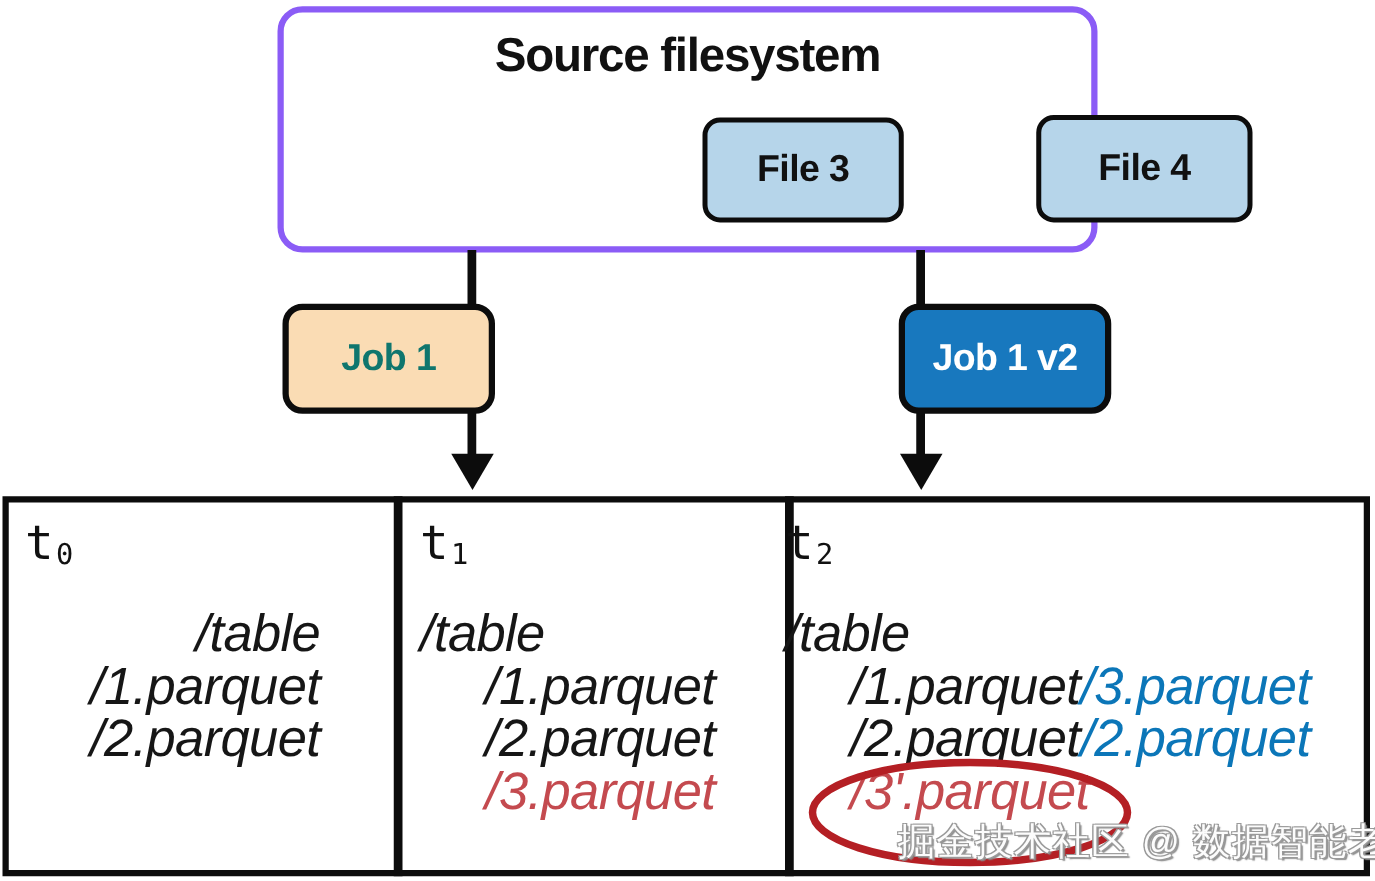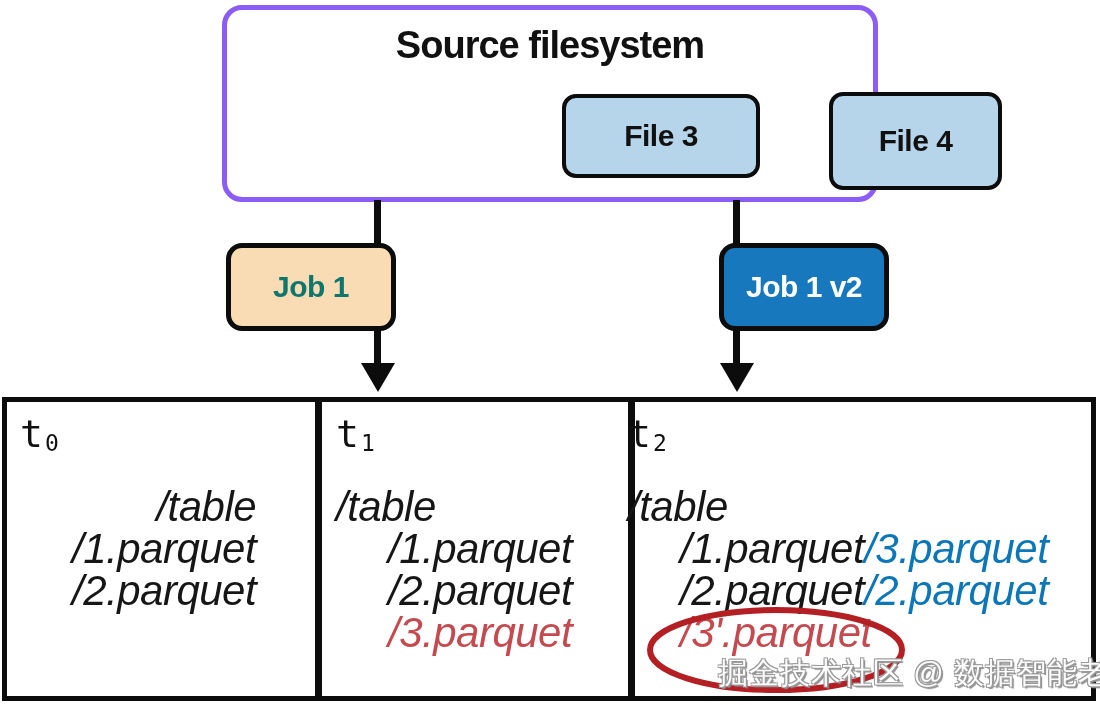--- a/index.html
+++ b/index.html
@@ -37,22 +37,22 @@
     border: 4px solid #0c0c0c;
     border-radius: 14px;
     display: flex;
     align-items: center;
     justify-content: center;
     font-size: 30px;
     font-weight: 700;
     letter-spacing: -0.5px;
     color: #111111;
   }
-  .file3 { left: 335px; top: 84px; width: 198px; height: 84px; }
-  .file4 { left: 602px; top: 82px; width: 173px; height: 98px; }
+  .file3 { left: 335px; top: 84px; width: 161px; height: 84px; }
+  .file4 { left: 602px; top: 82px; width: 173px; height: 86px; }
 
   
   .vline {
     position: absolute;
     width: 7px;
     background: #0c0c0c;
     z-index: 1;
   }
   .vline-a { left: 374px; top: 200px; height: 166px; }
   .vline-b { left: 733px; top: 200px; height: 166px; }

